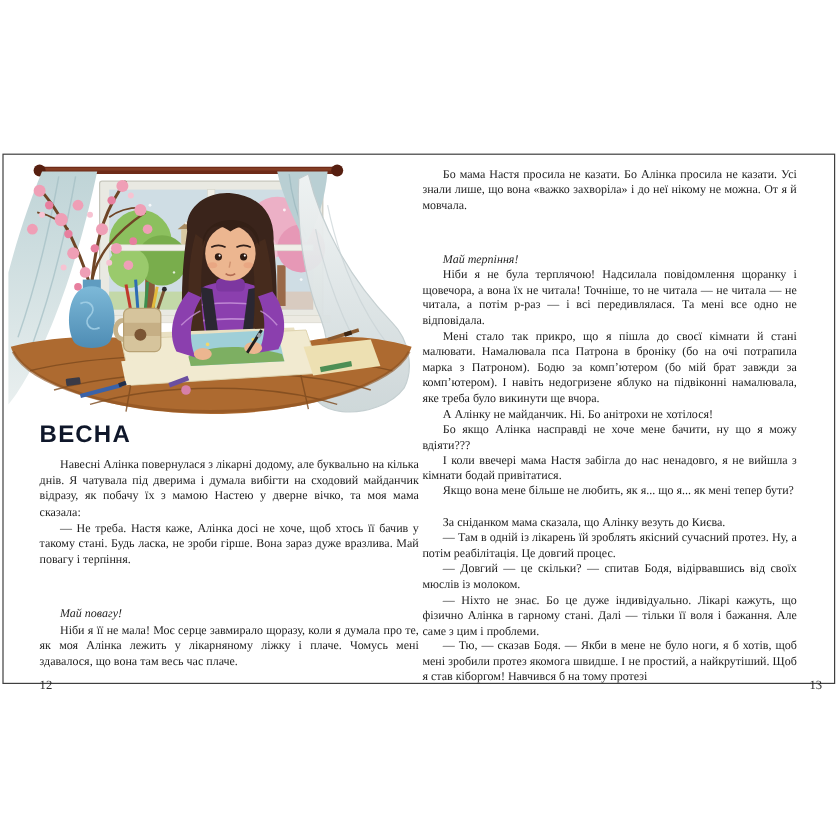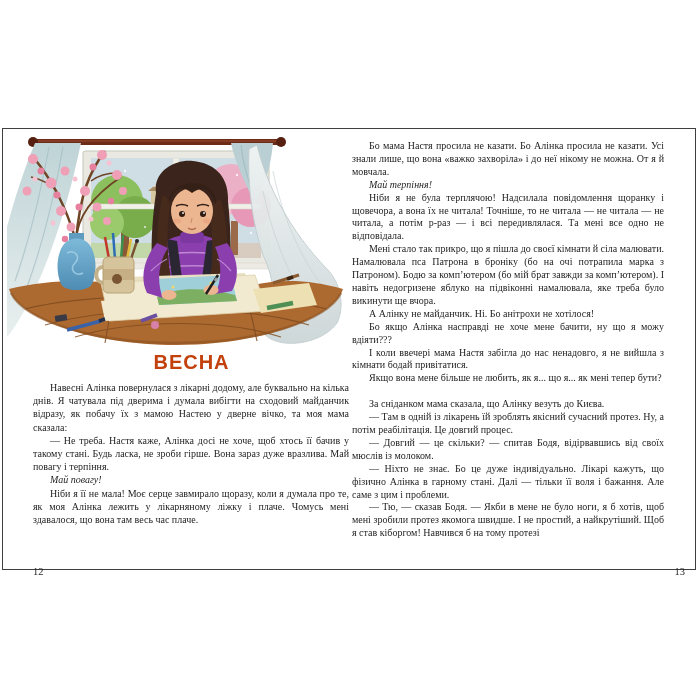--- a/index.html
+++ b/index.html
@@ -1,23 +1,23 @@
 <!DOCTYPE html>
 <html><head>
 <meta charset="utf-8">
 <style>
   html,body{margin:0;padding:0;width:700px;height:700px;background:#ffffff;overflow:hidden;}
   .stage{position:relative;width:700px;height:700px;background:#ffffff;font-family:"Liberation Serif",serif;}
   .spread{position:absolute;left:2px;top:128px;width:694px;height:442px;background:#fff;border:1.5px solid #3f3f3f;box-sizing:border-box;}
   .illustration{position:absolute;left:2px;top:2px;width:342px;height:222px;}
-  .chapter-title{position:absolute;left:30px;top:222px;width:317px;text-align:center;
-     font-family:"Liberation Sans",sans-serif;font-weight:bold;font-size:20px;letter-spacing:1px;color:#c2410c;}
+  .chapter-title{position:absolute;left:30px;top:222px;width:317px;text-align:left;
+     font-family:"Liberation Sans",sans-serif;font-weight:bold;font-size:20px;letter-spacing:1px;color:#0f172a;}
   .textcol{color:#1e1e1e;font-size:10px;line-height:13.2px;text-align:justify;}
   .textcol p{margin:0;text-indent:17px;}
-  .textcol p.italic{font-style:italic;}
+  .textcol p.italic{font-style:italic;margin-top:32px;}
   .textcol p.break{margin-top:13px;}
   .left-text{position:absolute;left:30px;top:252px;width:316px;}
   .right-text{position:absolute;left:349px;top:11px;width:312px;font-size:10px;line-height:12.9px;}
   .pagenum{position:absolute;top:437px;font-size:10.5px;color:#2a2a2a;}
   .pagenum.left{left:30px;}
   .pagenum.right{left:370px;width:312px;text-align:right;}
 </style>
 </head>
 <body>
 
@@ -240,21 +240,21 @@
         <p class="italic">Май повагу!</p>
         <p>Ніби я її не мала! Моє серце завмирало щоразу, коли я думала про те, як моя Алінка лежить у лікарняному ліжку і плаче. Чомусь мені здавалося, що вона там весь час плаче.</p>
       </div>
 
     <div class="pagenum left">12</div>
 
     <div class="textcol right-text">
         <p>Бо мама Настя просила не казати. Бо Алінка просила не казати. Усі знали лише, що вона «важко захворіла» і до неї нікому не можна. От я й мовчала.</p>
         <p class="italic">Май терпіння!</p>
         <p>Ніби я не була терплячою! Надсилала повідомлення щоранку і щовечора, а вона їх не читала! Точніше, то не читала — не читала — не читала, а потім р-раз — і всі передивлялася. Та мені все одно не відповідала.</p>
-        <p>Мені стало так прикро, що я пішла до своєї кімнати й сіла малювати. Намалювала пса Патрона в броніку (бо на очі потрапила марка з Патроном). Бодю за комп’ютером (бо мій брат завжди за комп’ютером). І навіть недогризене яблуко на підвіконні намалювала, яке треба було викинути ще вчора.</p>
+        <p>Мені стало так прикро, що я пішла до своєї кімнати й стані малювати. Намалювала пса Патрона в броніку (бо на очі потрапила марка з Патроном). Бодю за комп’ютером (бо мій брат завжди за комп’ютером). І навіть недогризене яблуко на підвіконні намалювала, яке треба було викинути ще вчора.</p>
         <p>А Алінку не майданчик. Ні. Бо анітрохи не хотілося!</p>
         <p>Бо якщо Алінка насправді не хоче мене бачити, ну що я можу вдіяти???</p>
         <p>І коли ввечері мама Настя забігла до нас ненадовго, я не вийшла з кімнати бодай привітатися.</p>
         <p>Якщо вона мене більше не любить, як я... що я... як мені тепер бути?</p>
         <p class="break">За сніданком мама сказала, що Алінку везуть до Києва.</p>
         <p>— Там в одній із лікарень їй зроблять якісний сучасний протез. Ну, а потім реабілітація. Це довгий процес.</p>
         <p>— Довгий — це скільки? — спитав Бодя, відірвавшись від своїх мюслів із молоком.</p>
         <p>— Ніхто не знає. Бо це дуже індивідуально. Лікарі кажуть, що фізично Алінка в гарному стані. Далі — тільки її воля і бажання. Але саме з цим і проблеми.</p>
         <p>— Тю, — сказав Бодя. — Якби в мене не було ноги, я б хотів, щоб мені зробили протез якомога швидше. І не простий, а найкрутіший. Щоб я став кіборгом! Навчився б на тому протезі</p>
       </div>

